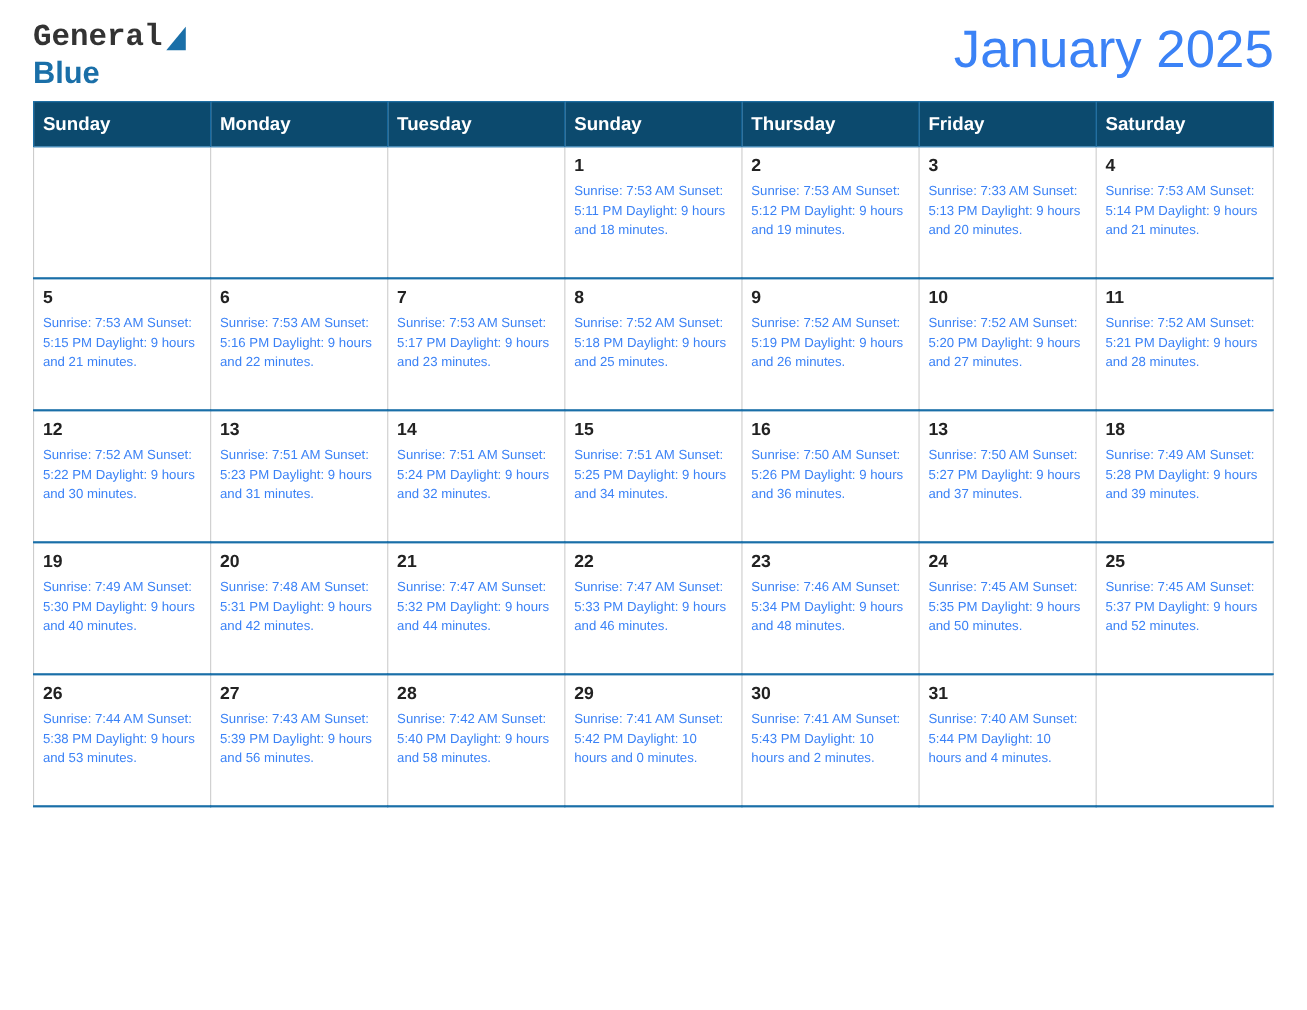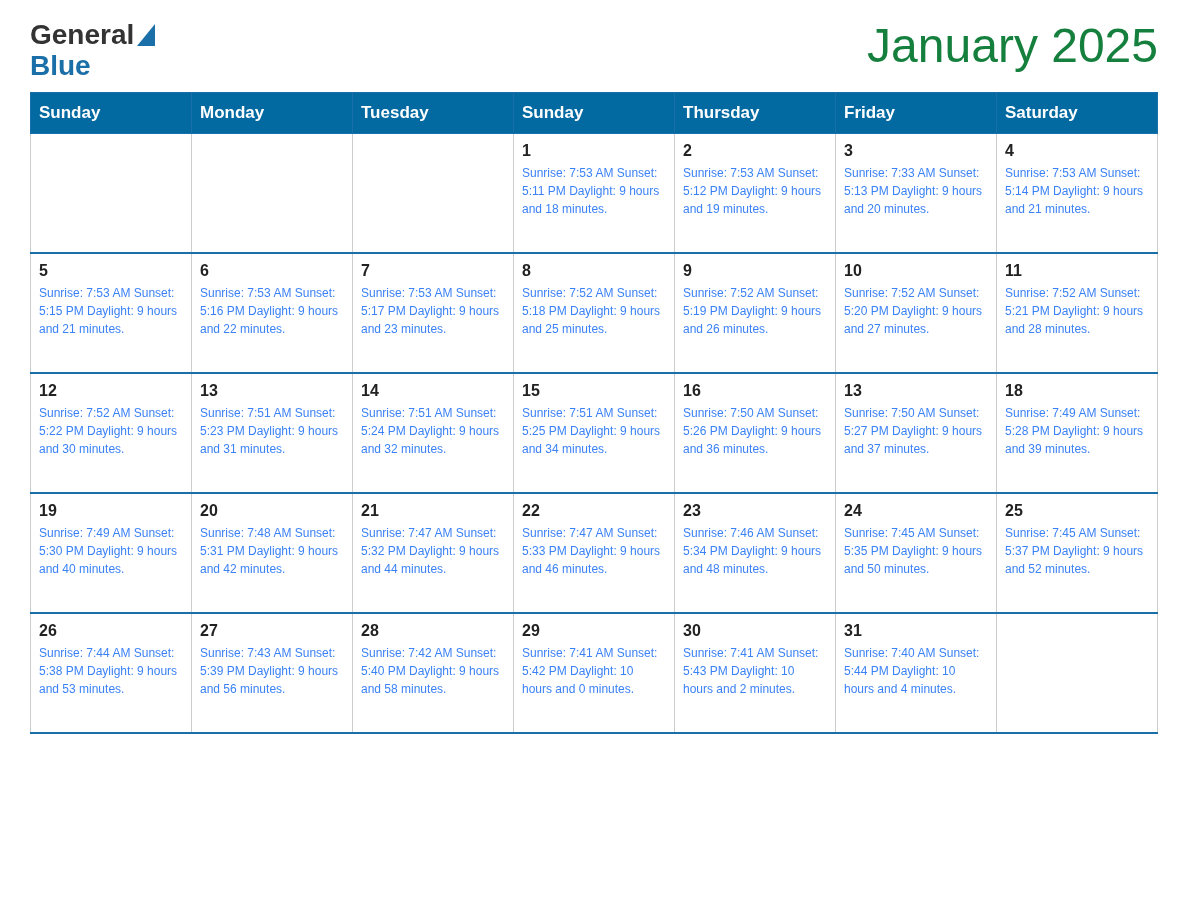--- a/index.html
+++ b/index.html
@@ -31,42 +31,43 @@
       color: #1a6fa8;
     }
     .logo-wrapper {
       display: flex;
       flex-direction: column;
       line-height: 1.1;
     }
     .logo-row1 {
       display: flex;
       align-items: center;
+      font-family: Liberation Mono, monospace;
     }
     .title-block {
       text-align: right;
     }
     .calendar-title {
       font-size: 48px;
       font-weight: normal;
-      color: #15803d;
+      color: #3b82f6;
       line-height: 1.1;
     }
     .calendar-subtitle {
       font-size: 22px;
       color: #555;
       margin-top: 4px;
     }
     table {
       width: 100%;
       border-collapse: collapse;
       margin-top: 10px;
     }
     thead th {
-      background-color: #0369a1;
+      background-color: #0c4a6e;
       color: #fff;
       font-size: 17px;
       font-weight: bold;
       padding: 10px 8px;
       text-align: left;
       border: 1px solid #1a6fa8;
     }
     tbody td {
       border: 1px solid #ccc;
       vertical-align: top;

